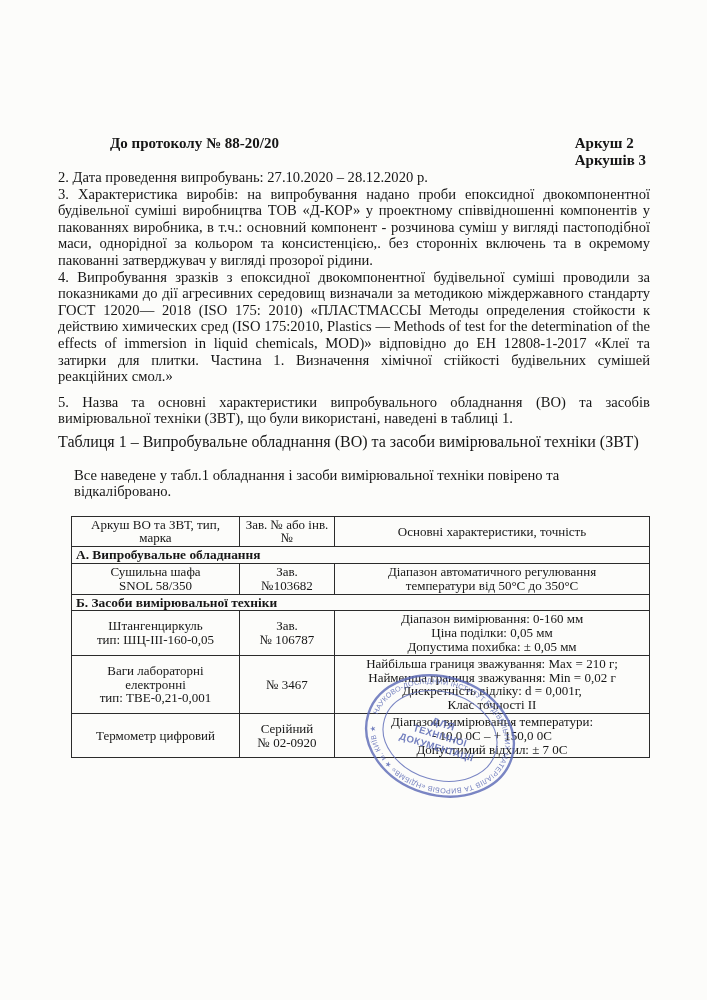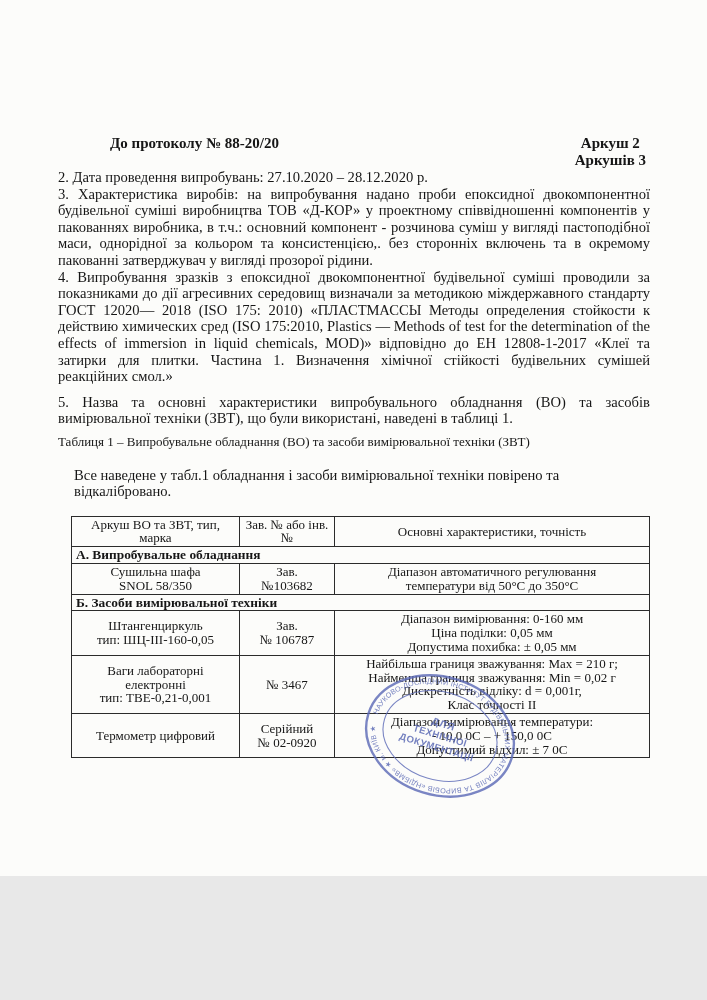--- a/index.html
+++ b/index.html
@@ -1,37 +1,37 @@
 <!DOCTYPE html>
 <html lang="uk"><head>
 <meta charset="utf-8">
 <style>
   html,body{margin:0;padding:0;background:#e8e8e8;}
   .page{
     position:relative;
-    width:707px;height:876px;
+    width:707px;height:1000px;
     background:#fcfcfa;
     box-sizing:border-box;
     padding:135px 57px 0 58px;
     font-family:"Liberation Serif", serif;
     color:#161616;
     overflow:hidden;
   }
   .doc-header{display:flex;justify-content:space-between;align-items:flex-start;}
   .proto-ref{font-weight:bold;font-size:15px;margin-left:52px;white-space:nowrap;}
-  .sheets{text-align:center;font-weight:bold;font-size:15px;line-height:17px;margin-right:4px;}
+  .sheets{font-weight:bold;font-size:15px;line-height:17px;margin-right:4px;}
   .body-text p{
     margin:0;
     font-size:14.6px;
     line-height:16.6px;
     text-align:justify;
   }
   .body-text p.first{margin-top:14px;}
   .body-text p.p5{margin-top:9px;}
-  .tbl-caption{margin:7px 0 0 0;font-size:13px;line-height:16.6px;}
+  .tbl-caption{margin:7px 0 0 0;font-size:16px;line-height:16.6px;}
   .tbl-note{margin:16px;font-size:14.6px;line-height:16.6px;}
   table.equip{
     border-collapse:collapse;
     margin:11px 0 0 13px;
     width:578px;
     table-layout:fixed;
   }
   table.equip td{
     border:1.2px solid #2b2b2b;
     font-size:13px;

